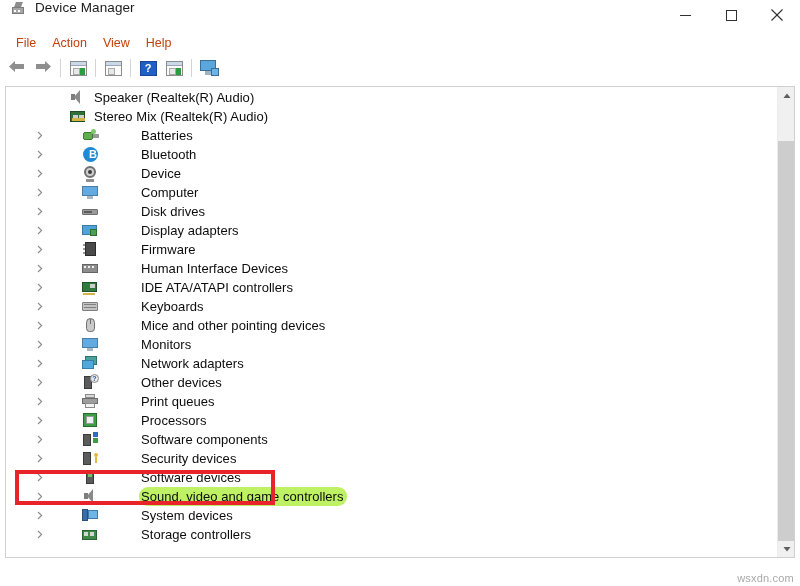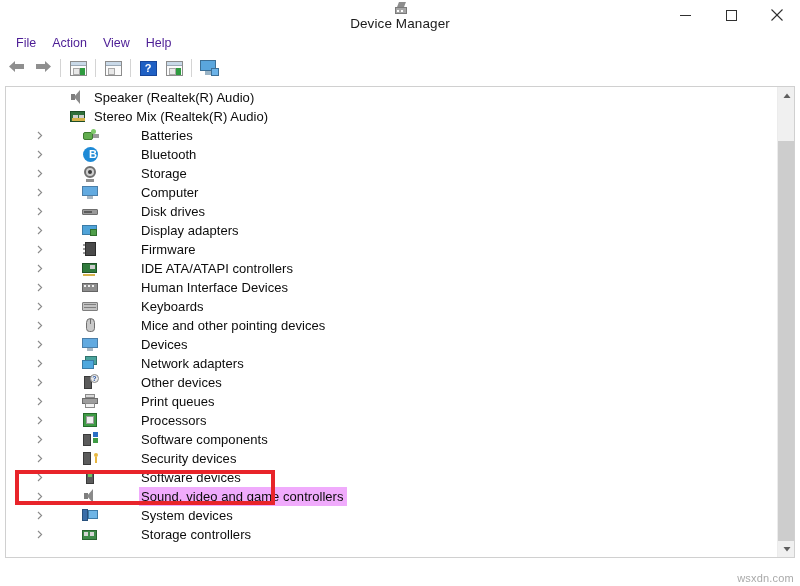--- a/index.html
+++ b/index.html
@@ -14,21 +14,21 @@
     position: relative;
     width: 800px; height: 586px;
     background: #ffffff;
   }
 
   
   .titlebar {
     position: absolute; left: 0; top: 0;
     width: 800px; height: 30px;
     background: #ffffff;
-    display: flex; align-items: center; flex-direction: column;
+    display: flex; align-items: flex-start;
   }
   .title-icon {
     width: 16px; height: 16px;
     margin-left: 10px; margin-right: 9px;
     position: relative;
     flex: 0 0 auto;
   }
   .title-icon .ti-body {
     position: absolute; left: 2px; top: 7px;
     width: 12px; height: 7px;
@@ -66,21 +66,21 @@
   
   .menubar {
     position: absolute; left: 0; top: 31px;
     width: 800px; height: 23px;
     display: flex; align-items: center;
     background: #ffffff;
     padding-left: 8px;
   }
   .menu-item {
     font-size: 12.5px;
-    color: #4c1d95;
+    color: #c2410c;
     padding: 3px 8px 3px 8px;
     line-height: 14px;
     white-space: nowrap;
   }
 
   
   .toolbar {
     position: absolute; left: 0; top: 54px;
     width: 800px; height: 28px;
     background: #ffffff;
@@ -177,21 +177,22 @@
   .row .label {
     font-size: 13px;
     color: #0c0c0c;
     line-height: 17px;
     padding: 1px 3px 1px 2px;
     letter-spacing: .05px;
   }
   .row.level1 { padding-left: 26px; gap: 34px; }
   .row.level2 { padding-left: 47px; }
   .row.selected .label {
-    background: #f0abfc;
+    background: #bef264;
+    border-radius: 9px;
   }
 
   
   .i-speaker { }
   .i-speaker .sp-box {
     position: absolute; left: 2px; top: 5px;
     width: 4px; height: 6px; background: #7d7d7d;
   }
   .i-speaker .sp-cone {
     position: absolute; left: 5px; top: 1px;
@@ -651,21 +652,21 @@
           </span>
           <span class="label">Bluetooth</span>
         </div>
         <div class="row level1">
           <span class="chev">
             <svg width="6" height="9" viewBox="0 0 6 9" aria-hidden="true">
               <path d="M1 1 L4.6 4.5 L1 8" fill="none" stroke="#8b8b8b" stroke-width="1.1"></path>
             </svg>
           </span>
           <span class="ico"><span class="i-cam"><span class="lens"></span><span class="pupil"></span><span class="base"></span></span></span>
-          <span class="label">Storage</span>
+          <span class="label">Device</span>
         </div>
         <div class="row level1">
           <span class="chev">
             <svg width="6" height="9" viewBox="0 0 6 9" aria-hidden="true">
               <path d="M1 1 L4.6 4.5 L1 8" fill="none" stroke="#8b8b8b" stroke-width="1.1"></path>
             </svg>
           </span>
           <span class="ico"><span class="i-monitor"><span class="scr"></span><span class="std"></span></span></span>
           <span class="label">Computer</span>
         </div>
@@ -695,58 +696,58 @@
           </span>
           <span class="ico"><span class="i-firm"><span class="body"></span><span class="l1"></span><span class="l2"></span><span class="l3"></span></span></span>
           <span class="label">Firmware</span>
         </div>
         <div class="row level1">
           <span class="chev">
             <svg width="6" height="9" viewBox="0 0 6 9" aria-hidden="true">
               <path d="M1 1 L4.6 4.5 L1 8" fill="none" stroke="#8b8b8b" stroke-width="1.1"></path>
             </svg>
           </span>
+          <span class="ico"><span class="i-hid"><span class="base"></span><span class="k" style="left:2px"></span><span class="k" style="left:6px"></span><span class="k" style="left:10px"></span></span></span>
+          <span class="label">Human Interface Devices</span>
+        </div>
+        <div class="row level1">
+          <span class="chev">
+            <svg width="6" height="9" viewBox="0 0 6 9" aria-hidden="true">
+              <path d="M1 1 L4.6 4.5 L1 8" fill="none" stroke="#8b8b8b" stroke-width="1.1"></path>
+            </svg>
+          </span>
           <span class="ico"><span class="i-ide"><span class="body"></span><span class="c"></span><span class="pin"></span></span></span>
           <span class="label">IDE ATA/ATAPI controllers</span>
         </div>
         <div class="row level1">
           <span class="chev">
             <svg width="6" height="9" viewBox="0 0 6 9" aria-hidden="true">
               <path d="M1 1 L4.6 4.5 L1 8" fill="none" stroke="#8b8b8b" stroke-width="1.1"></path>
             </svg>
           </span>
-          <span class="ico"><span class="i-hid"><span class="base"></span><span class="k" style="left:2px"></span><span class="k" style="left:6px"></span><span class="k" style="left:10px"></span></span></span>
-          <span class="label">Human Interface Devices</span>
-        </div>
-        <div class="row level1">
-          <span class="chev">
-            <svg width="6" height="9" viewBox="0 0 6 9" aria-hidden="true">
-              <path d="M1 1 L4.6 4.5 L1 8" fill="none" stroke="#8b8b8b" stroke-width="1.1"></path>
-            </svg>
-          </span>
           <span class="ico"><span class="i-kb"><span class="body"></span><span class="row1"></span><span class="row2"></span></span></span>
           <span class="label">Keyboards</span>
         </div>
         <div class="row level1">
           <span class="chev">
             <svg width="6" height="9" viewBox="0 0 6 9" aria-hidden="true">
               <path d="M1 1 L4.6 4.5 L1 8" fill="none" stroke="#8b8b8b" stroke-width="1.1"></path>
             </svg>
           </span>
           <span class="ico"><span class="i-mouse"><span class="body"></span><span class="btn"></span></span></span>
           <span class="label">Mice and other pointing devices</span>
         </div>
         <div class="row level1">
           <span class="chev">
             <svg width="6" height="9" viewBox="0 0 6 9" aria-hidden="true">
               <path d="M1 1 L4.6 4.5 L1 8" fill="none" stroke="#8b8b8b" stroke-width="1.1"></path>
             </svg>
           </span>
           <span class="ico"><span class="i-monitor"><span class="scr"></span><span class="std"></span></span></span>
-          <span class="label">Devices</span>
+          <span class="label">Monitors</span>
         </div>
         <div class="row level1">
           <span class="chev">
             <svg width="6" height="9" viewBox="0 0 6 9" aria-hidden="true">
               <path d="M1 1 L4.6 4.5 L1 8" fill="none" stroke="#8b8b8b" stroke-width="1.1"></path>
             </svg>
           </span>
           <span class="ico"><span class="i-net"><span class="m1"></span><span class="m2"></span></span></span>
           <span class="label">Network adapters</span>
         </div>

